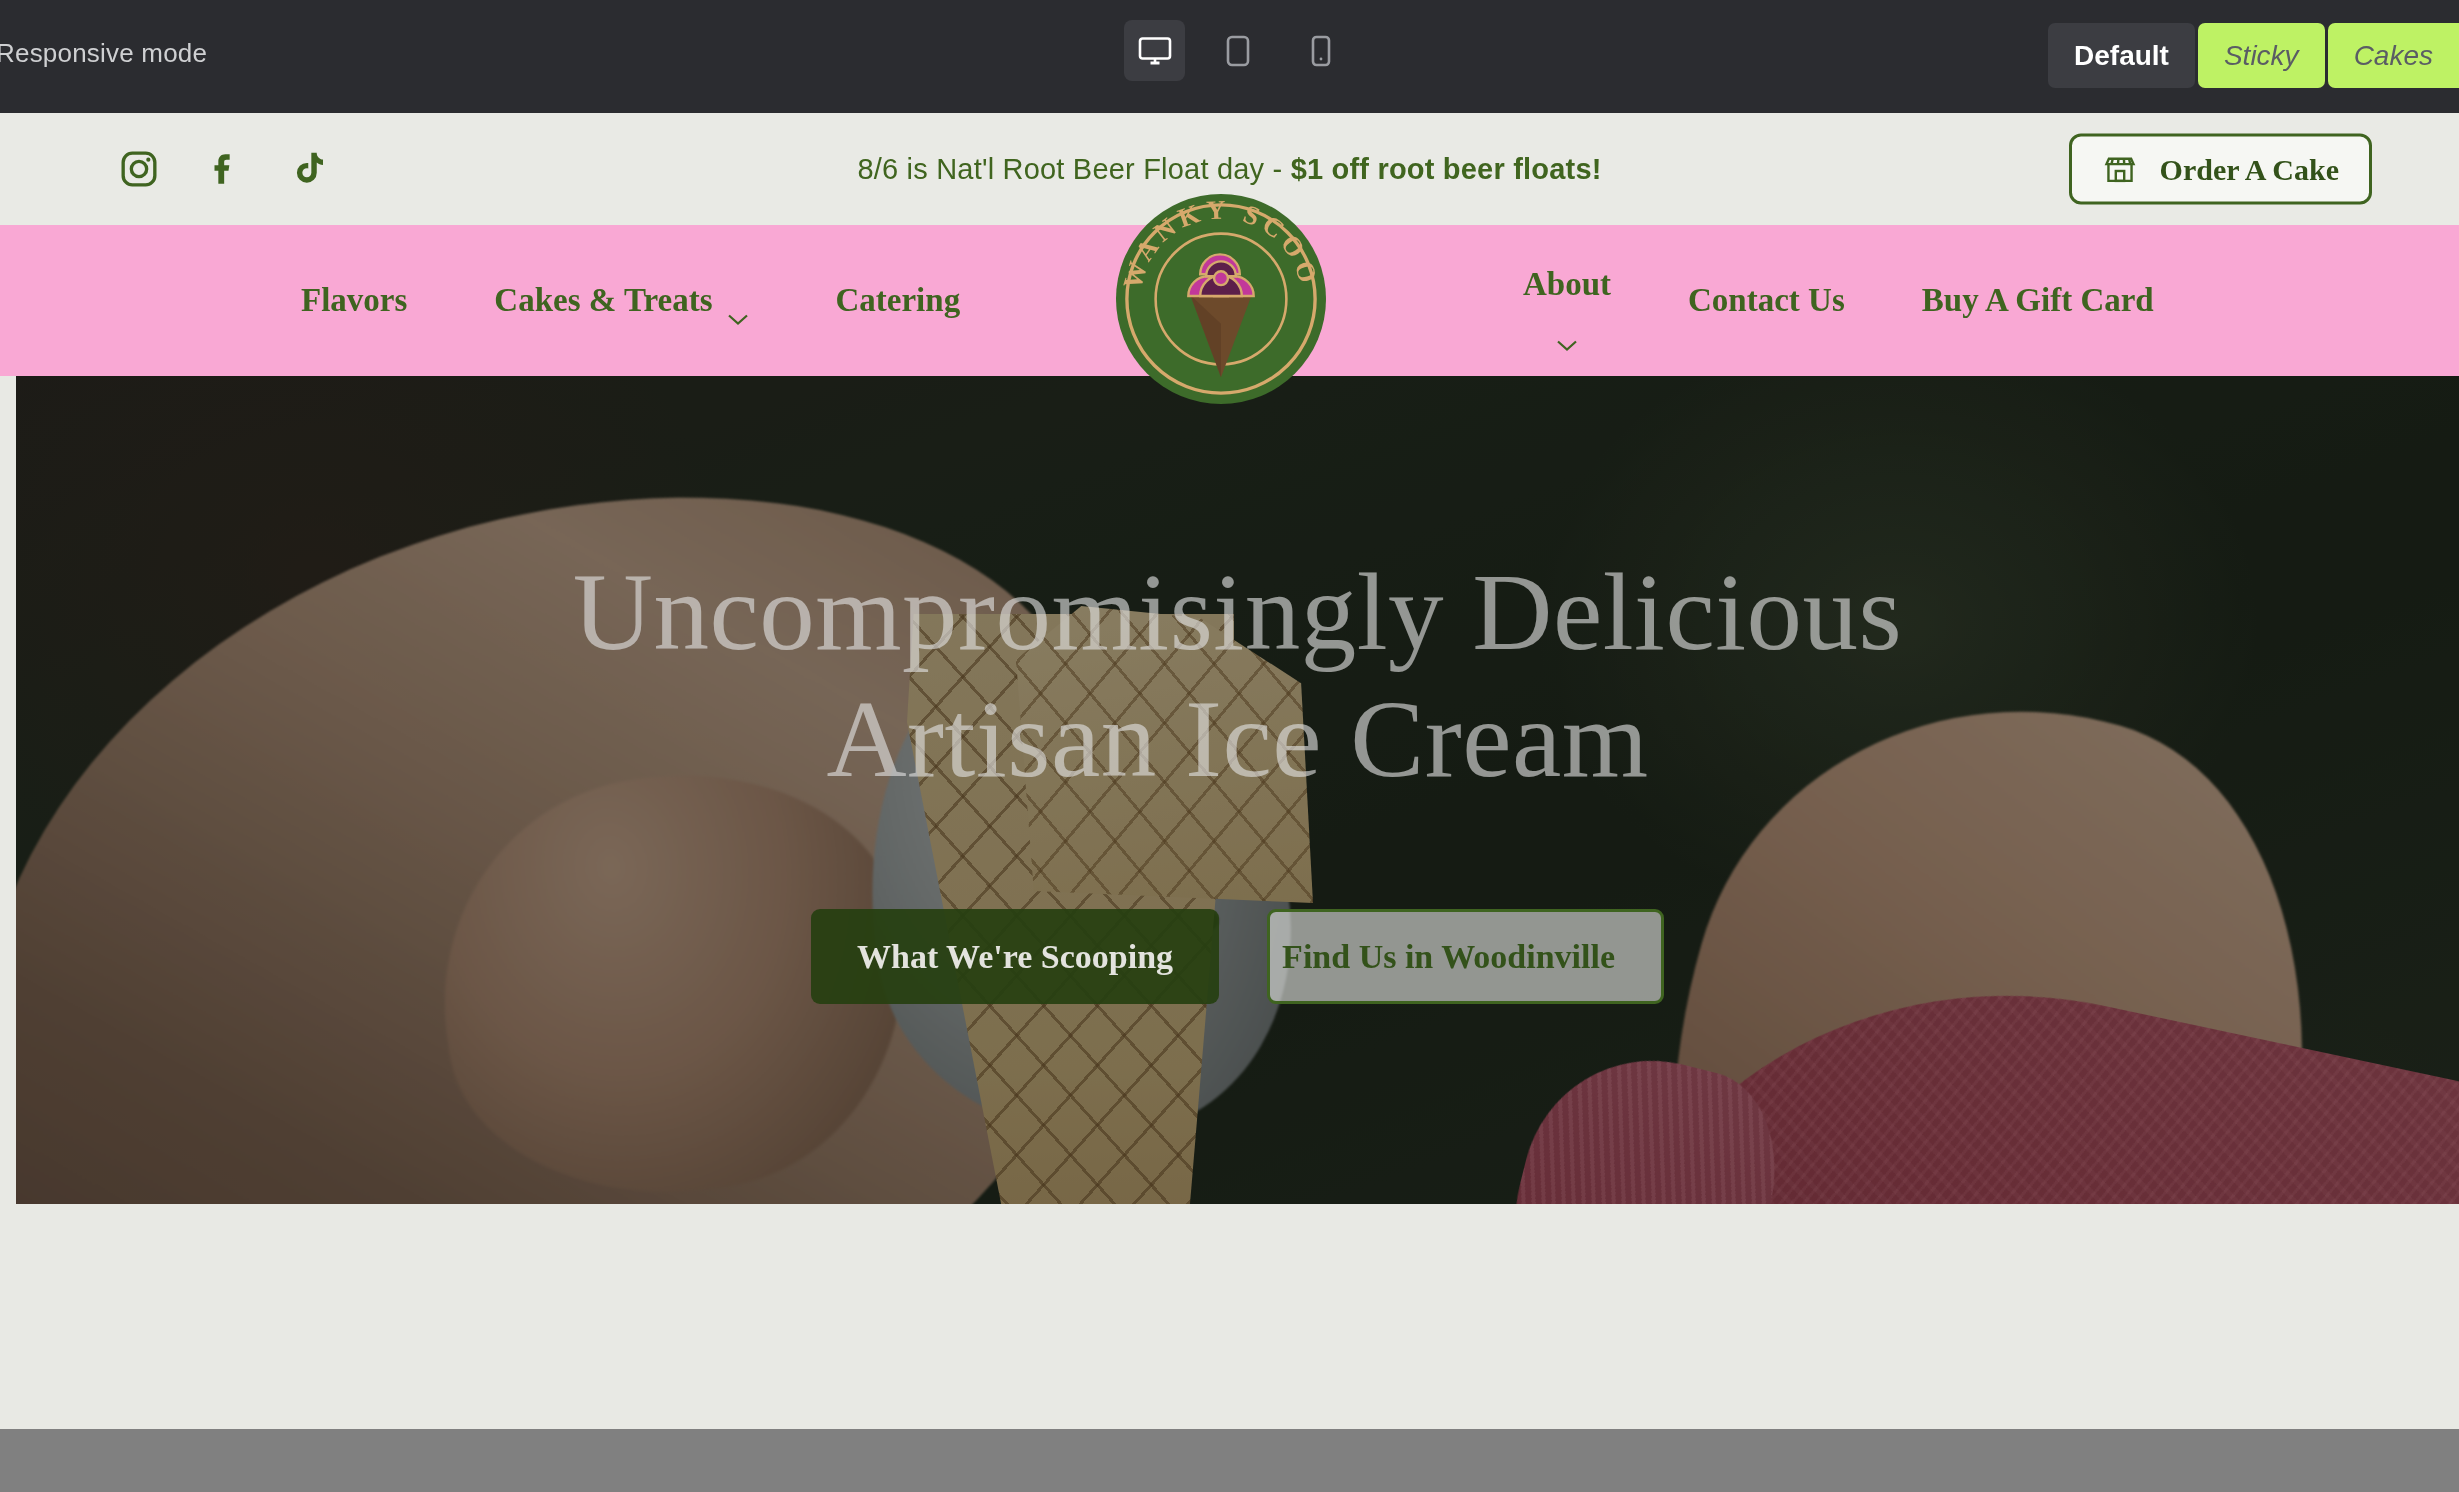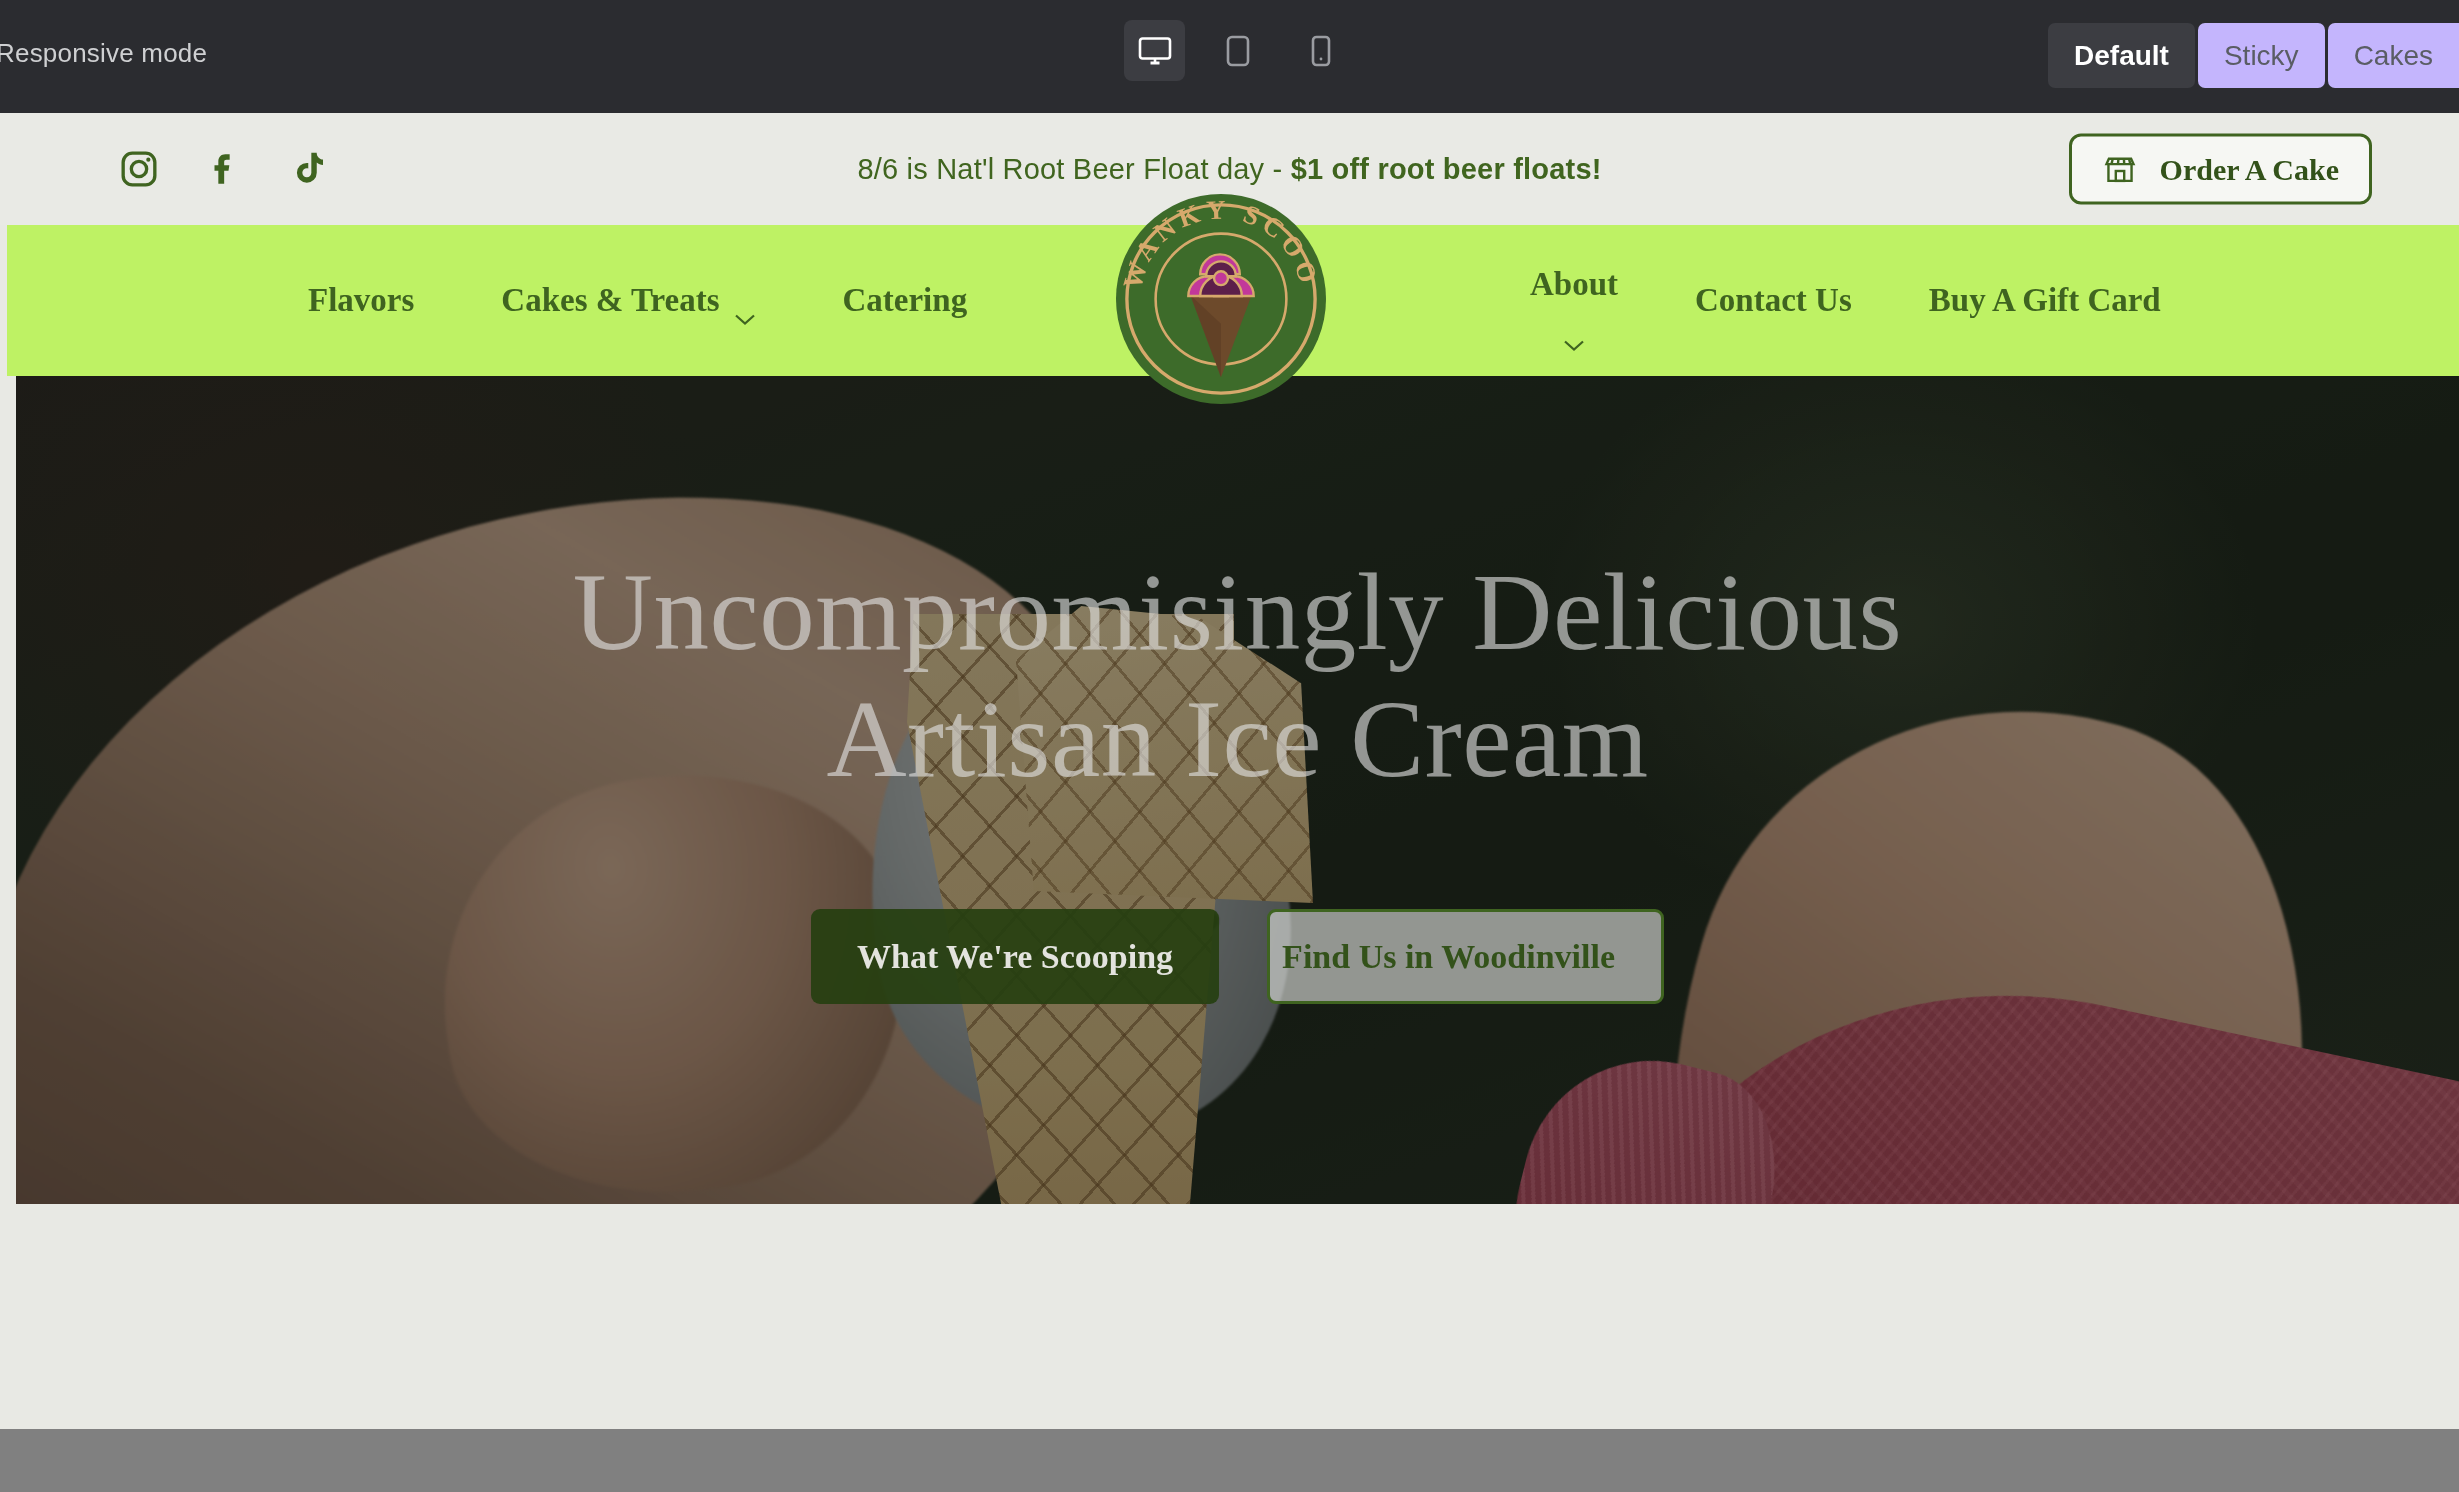--- a/index.html
+++ b/index.html
@@ -46,21 +46,21 @@
   }
   .mode-btn {
     height: 65px;
     padding: 8px 26px;
     display: flex; align-items: center; justify-content: center;
     font-size: 28px;
     border-radius: 7px;
     white-space: nowrap;
   }
   .mode-btn.active { background: #3c3d42; color: #ffffff; font-weight: 600; }
-  .mode-btn.inactive { background: #c4b5fd; color: #5a5d64; font-weight: 500; }
+  .mode-btn.inactive { background: #bef264; color: #5a5d64; font-weight: 500; font-style: italic; }
   .mode-btn:last-child { border-top-right-radius: 0; border-bottom-right-radius: 0; }
 
   
   .site {
     position: absolute; left: 0; top: 113px;
     width: 2459px; height: 1316px;
     overflow: hidden;
     background: #e8e9e4;
   }
 
@@ -101,22 +101,22 @@
     font-size: 30px;
     color: #33521a;
     white-space: nowrap;
   }
   .shop-icon { width: 36px; height: 36px; display: block; }
 
   
   .nav-bar {
     position: relative;
     height: 151px;
-    background: #bef264;
-    display: flex; align-items: center; margin-left: 7px;
+    background: #f9a8d4;
+    display: flex; align-items: center;
   }
   .nav-side {
     display: flex; align-items: center;
     font-family: "Liberation Serif", serif;
     font-weight: 700;
     font-size: 33px;
     color: #3f6420;
   }
   .nav-left { position: absolute; left: 301px; gap: 0; }
   .nav-right { position: absolute; left: 1523px; gap: 0; }

